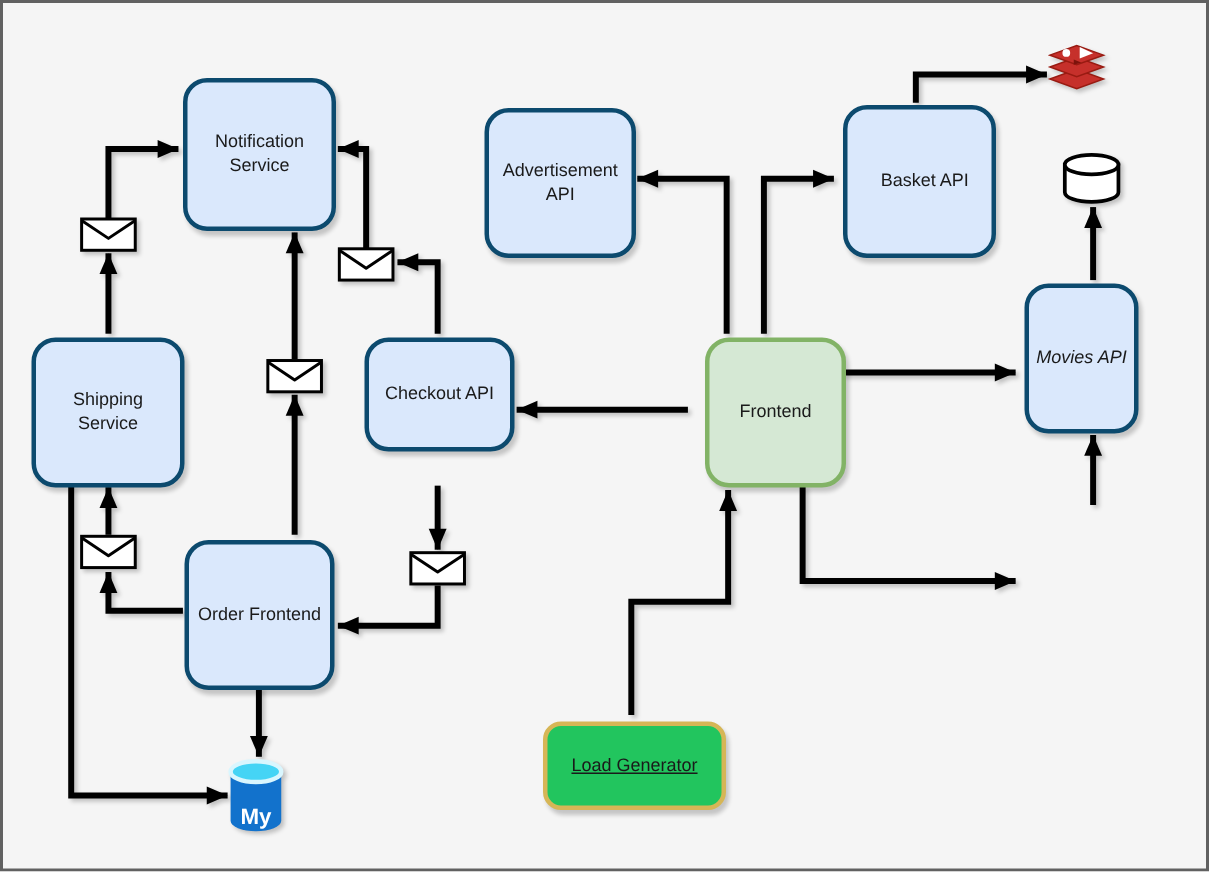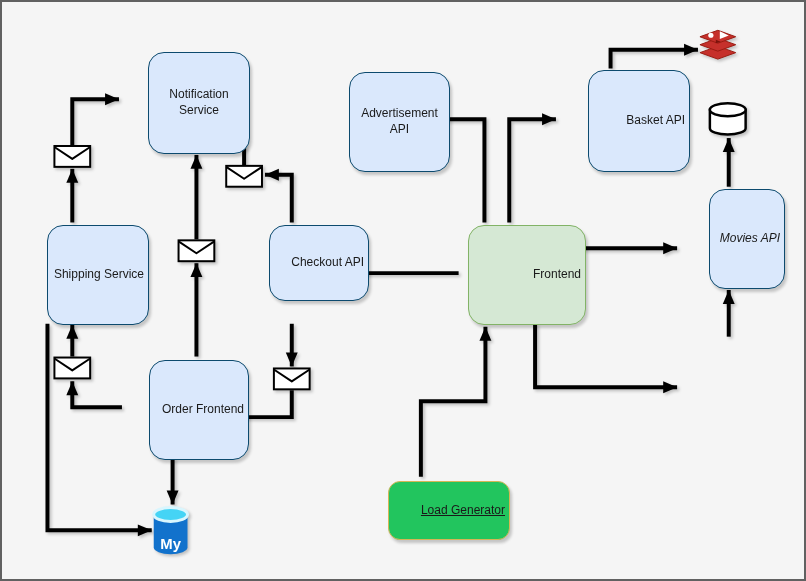--- a/index.html
+++ b/index.html
@@ -13,39 +13,38 @@
     overflow:hidden;
   }
   #edge-layer {
     position:absolute; left:0; top:0; width:100%; height:100%;
     z-index:1;
   }
   .soft-shadow { filter: drop-shadow(2px 2px 1.5px rgba(0,0,0,0.22)); }
   .node {
     position:absolute;
     z-index:2;
-    display:flex; align-items:center; justify-content:flex-end;
+    display:flex; align-items:center; justify-content:center;
     text-align:center;
     box-sizing:border-box;
     font-size:12px; line-height:1.3; color:#1a1a1a;
-    border:1px solid #0c4a6e;
+    border:3px solid #0c4a6e;
     background:#dae8fc;
     border-radius:16px;
     box-shadow:2px 3px 3px rgba(0,0,0,0.2);
     padding:2px 4px;
-    margin-left:26px;
   }
   .node.green  { background:#d5e8d4; border-color:#82b366; }
   .node.yellow { background:#22c55e; border-color:#d6b656; border-radius:12px;text-decoration:underline; }
   #n-notification  { left:120px; top:50px;  width:102px; height:102px; }
   #n-advertisement { left:321px; top:70px;  width:101px; height:100px; }
   #n-basket        { left:560px; top:68px;  width:102px; height:102px;padding-left:11px; }
   #n-shipping      { left:19px;  top:223px; width:102px; height:100px; }
   #n-checkout      { left:241px; top:223px; width:100px; height:76px; }
-  #n-frontend      { left:440px; top:223px; width:118px; height:100px; }
+  #n-frontend      { left:468px; top:223px; width:94px; height:100px; }
   #n-movies        { left:681px; top:187px; width:76px;  height:100px;font-style:italic; }
   #n-orderproc     { left:121px; top:358px; width:100px; height:100px; }
   #n-recommend     { left:681px; top:338px; width:99px;  height:99px;  }
   #n-loadgen       { left:360px; top:479px; width:122px; height:59px;  }
   .edge { fill:none; stroke:#000; stroke-width:4; }
   .env-rect { fill:#ffffff; stroke:#000; stroke-width:2; }
   .env-flap { fill:none; stroke:#000; stroke-width:2; stroke-linejoin:round; }
 </style>
 </head>
 <body>

